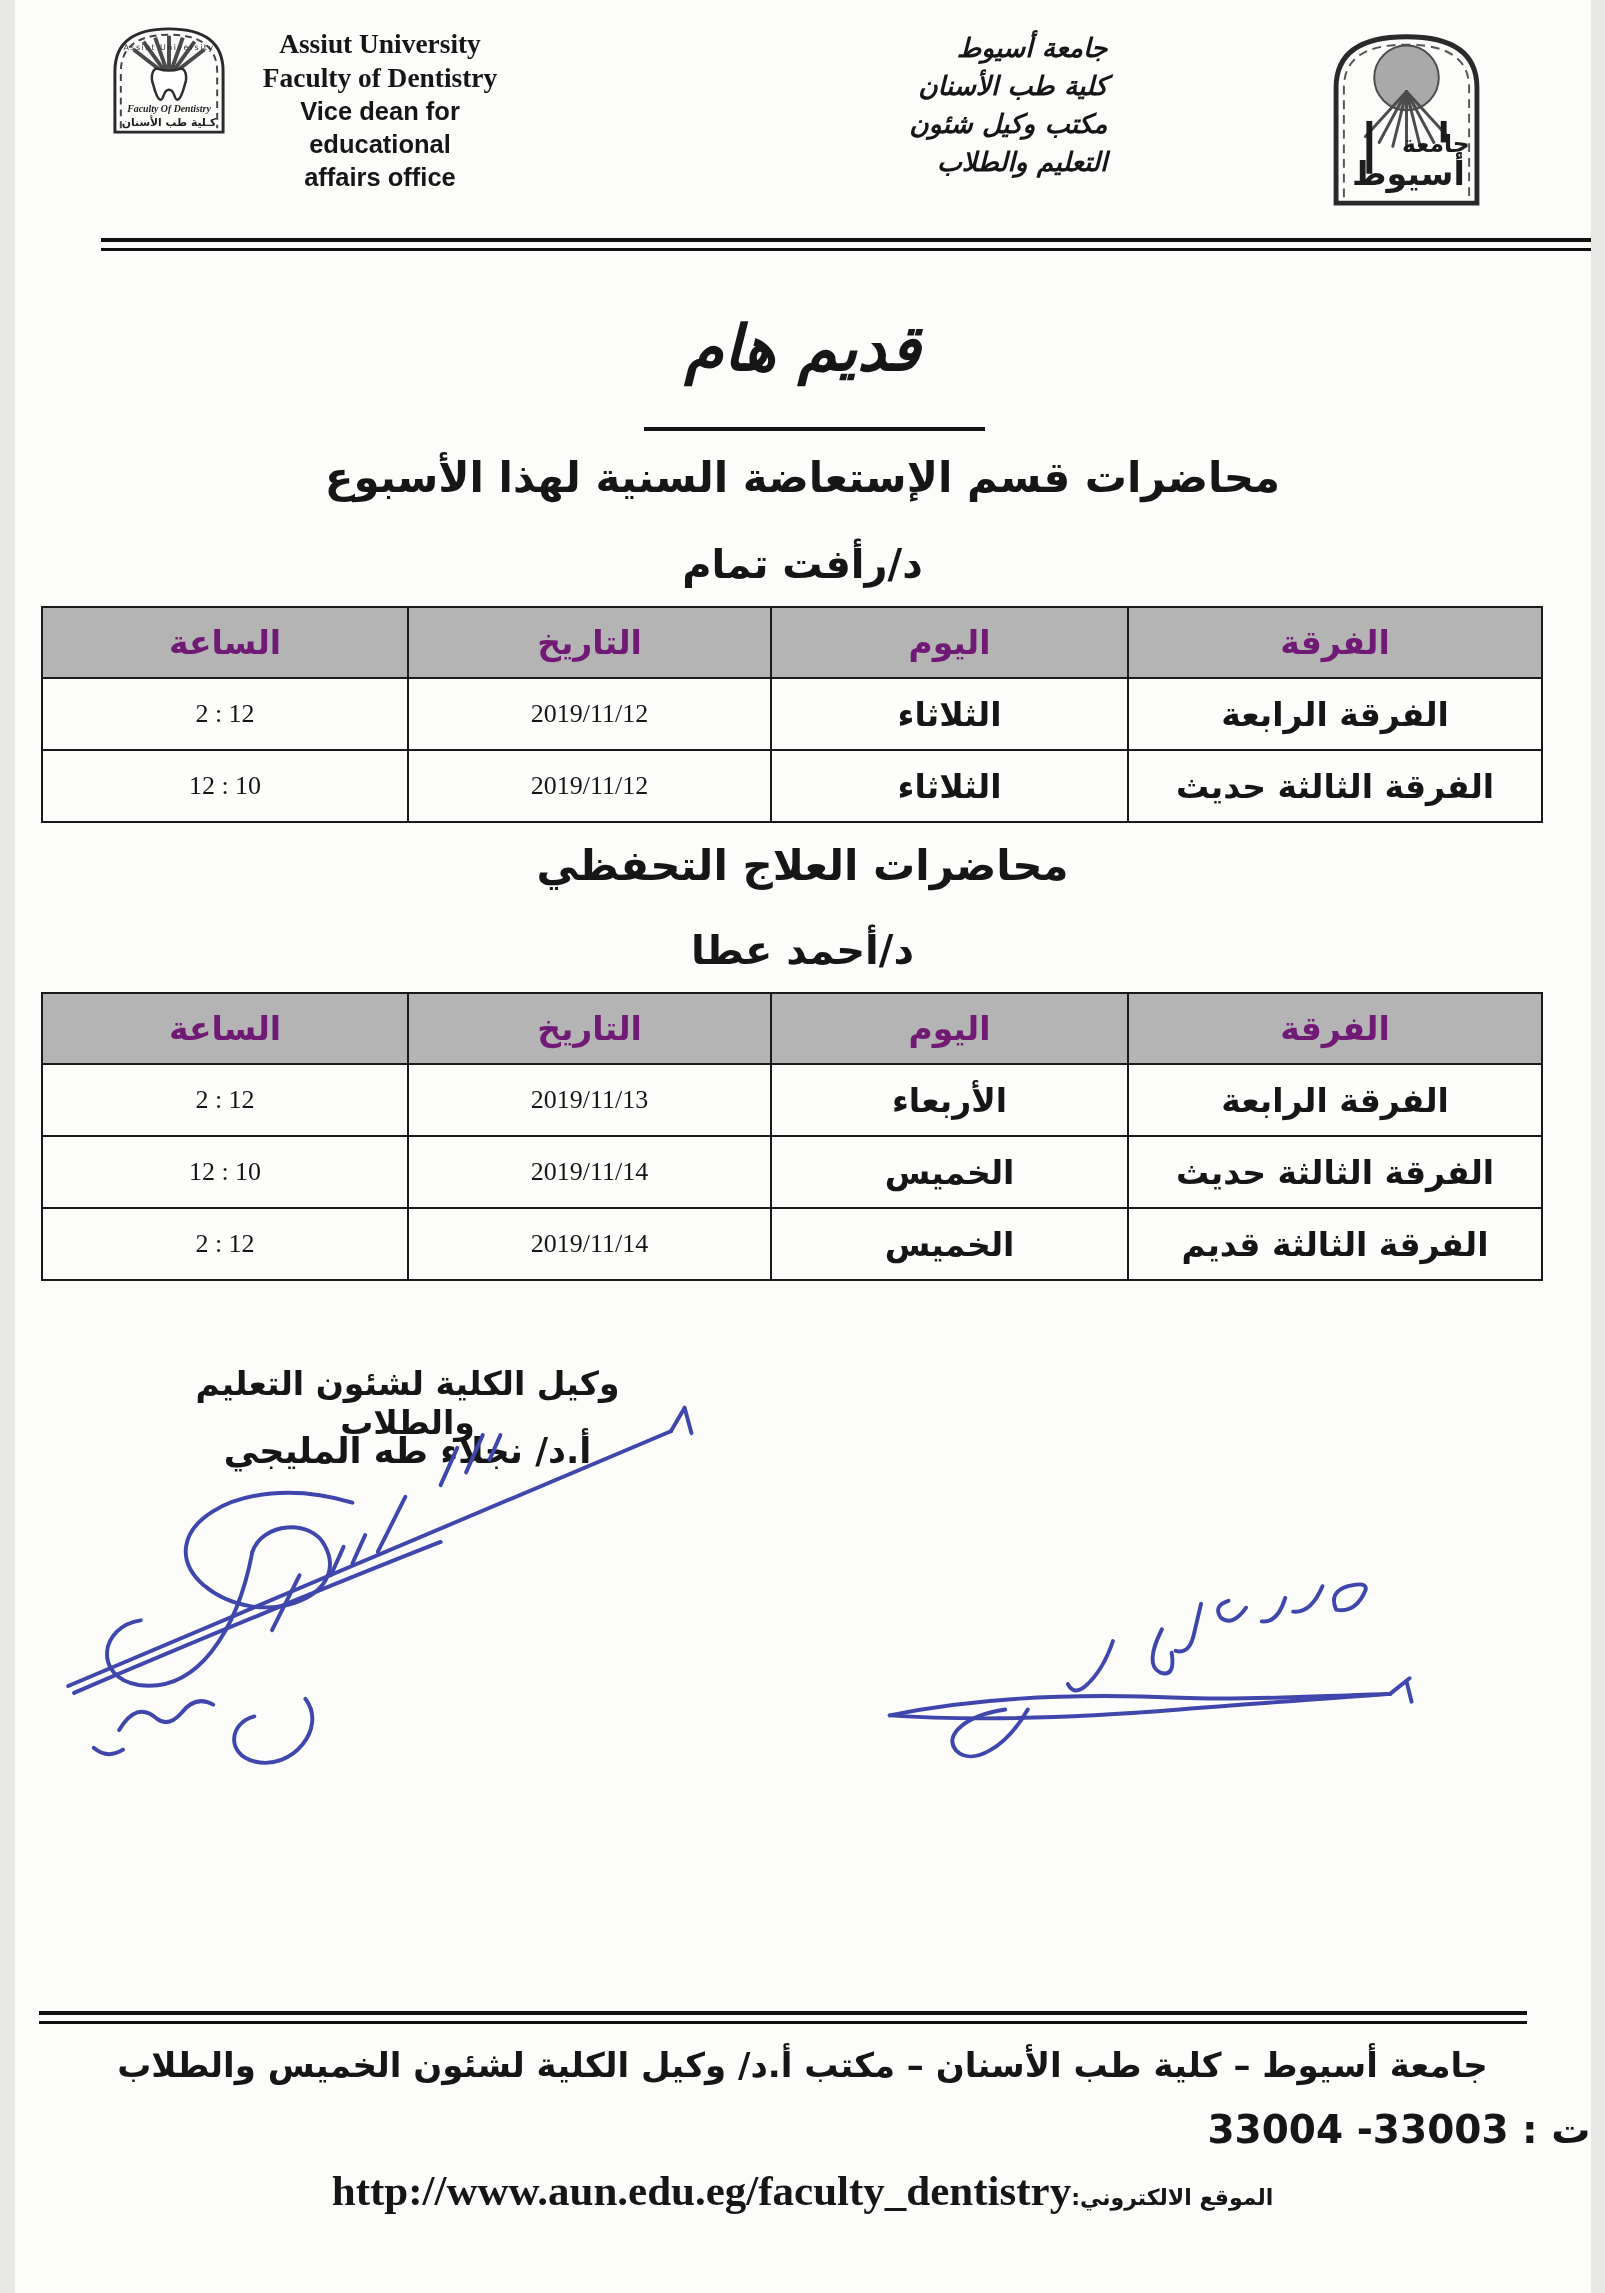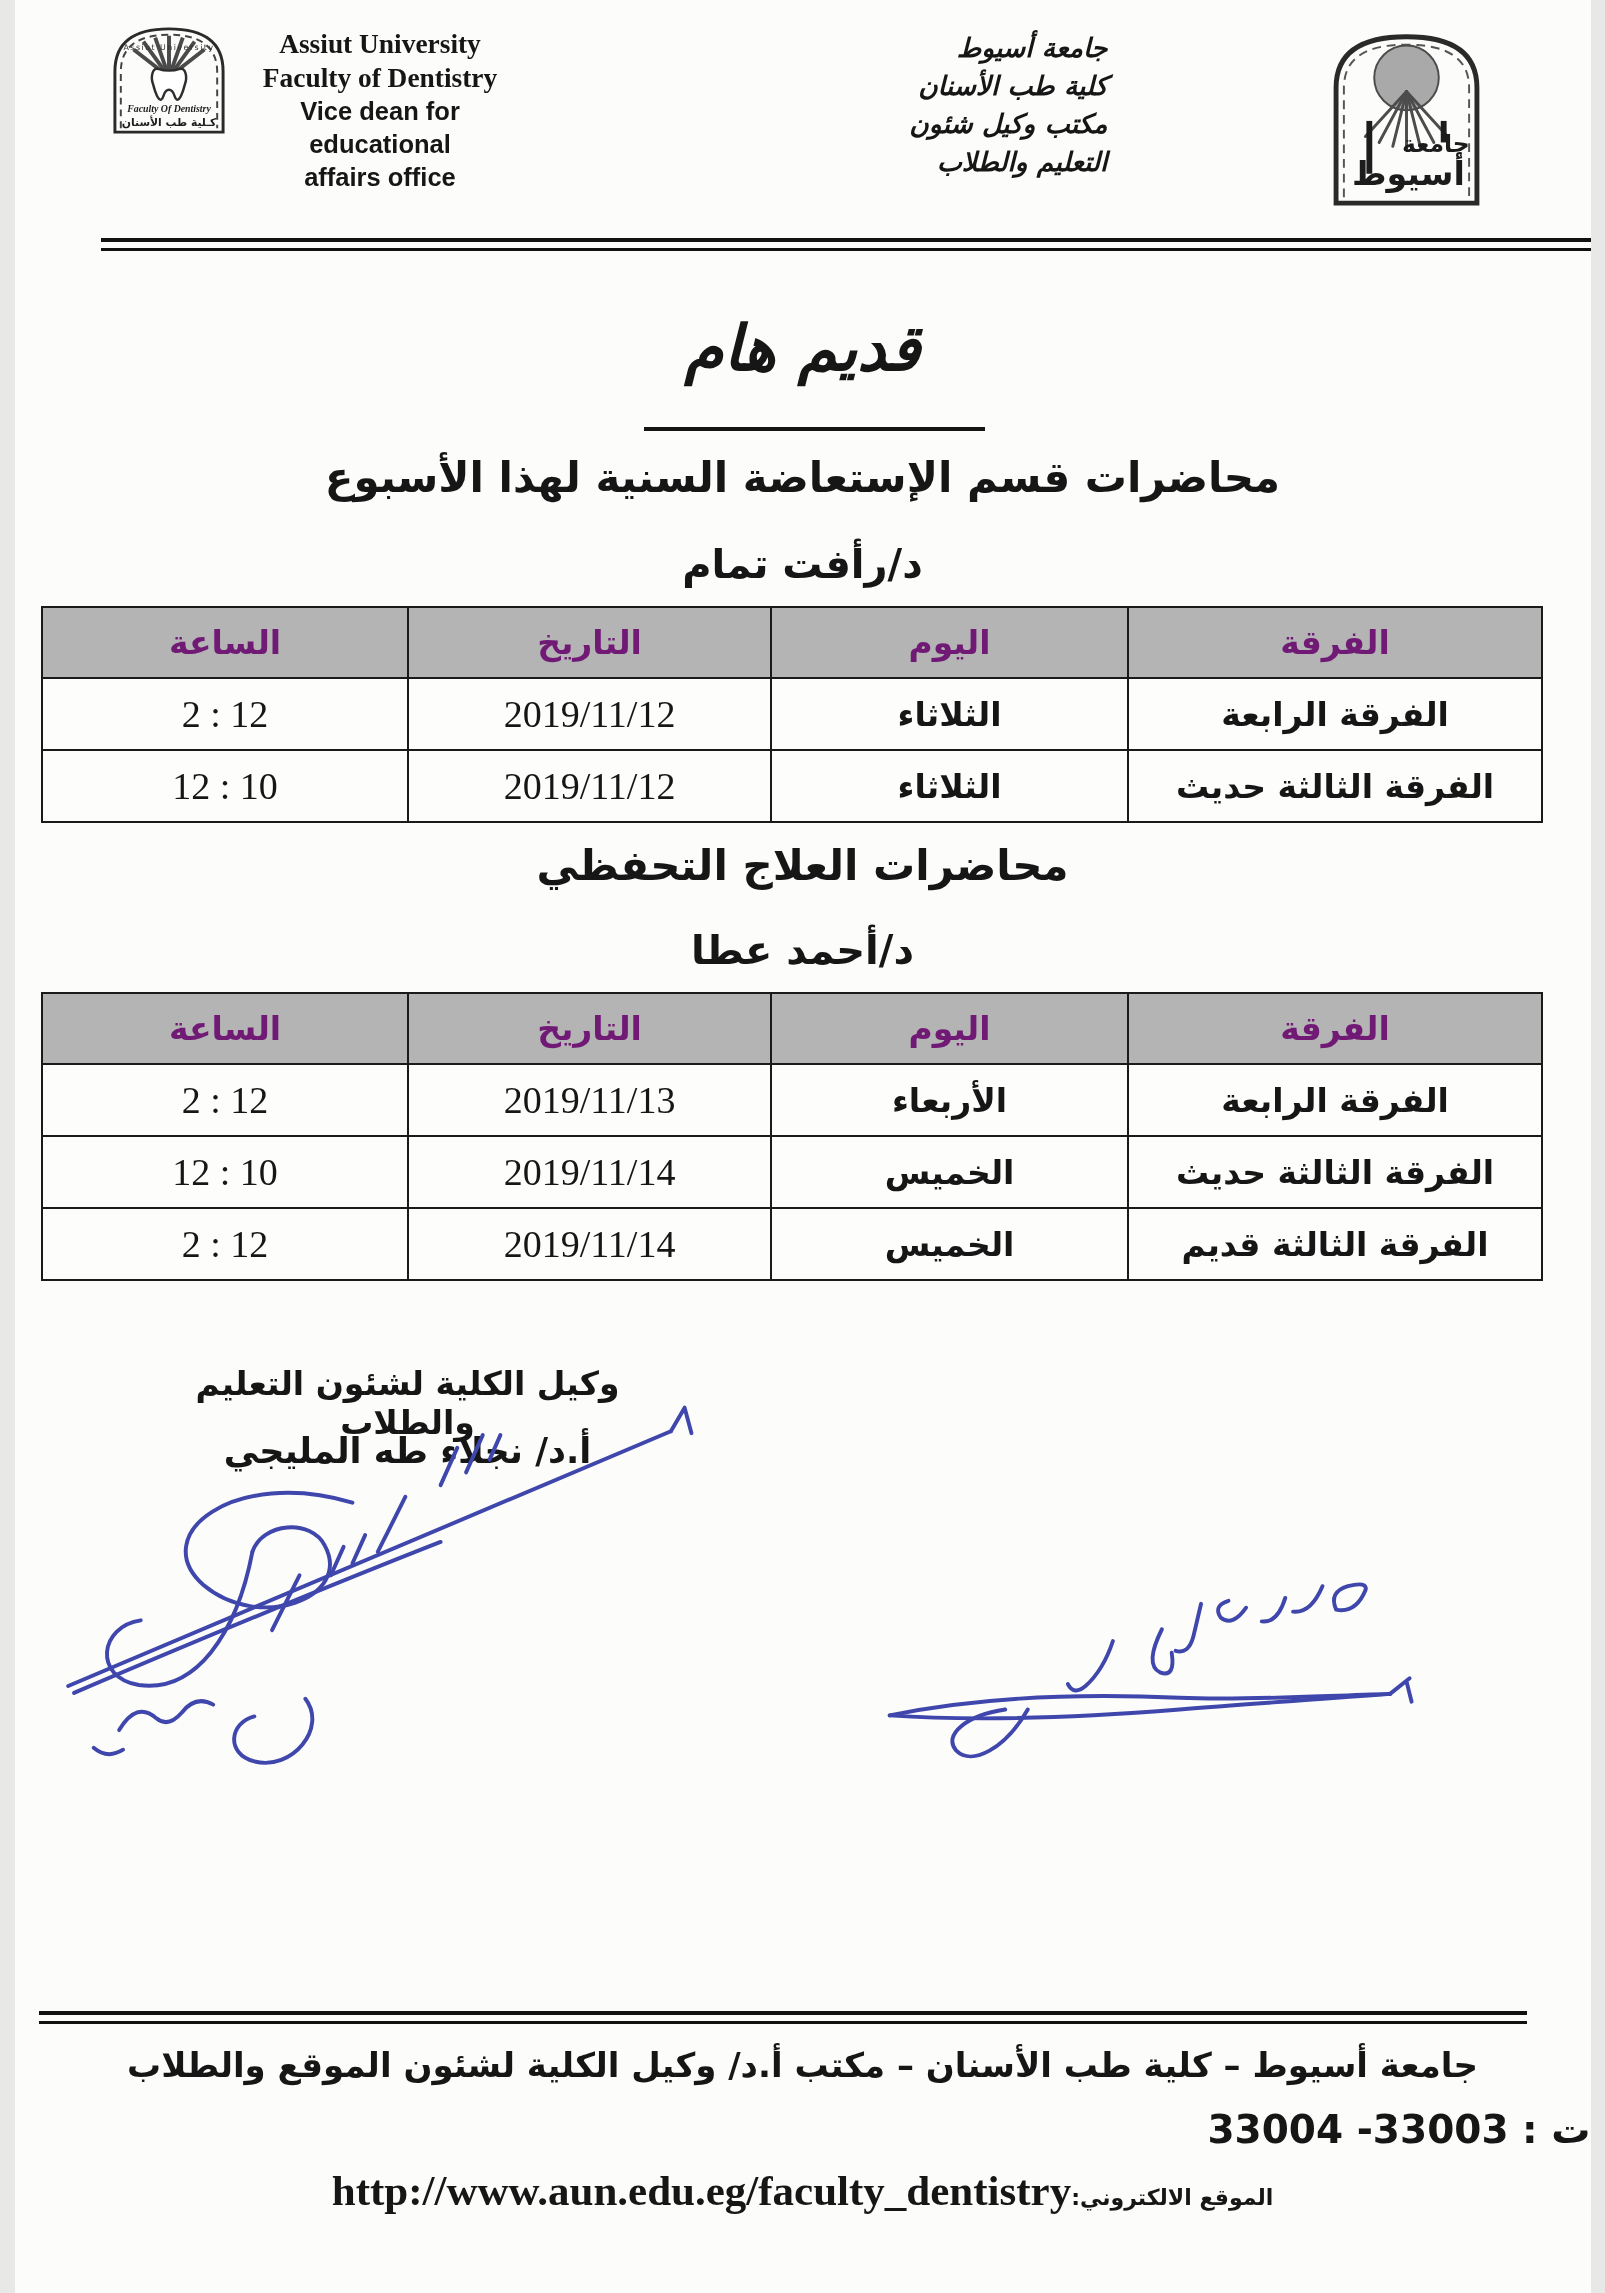--- a/index.html
+++ b/index.html
@@ -28,21 +28,21 @@
   .section-title{left:0;width:100%;text-align:center;direction:rtl;font-size:42px;font-weight:bold;}
   .doctor-line{left:0;width:100%;text-align:center;direction:rtl;font-size:40px;font-weight:bold;}
   
   table.sched{border-collapse:collapse;table-layout:fixed;width:1502px;direction:rtl;border:2.9px solid #1a1a1a;}
   table.sched th{
     background:#b4b4b4;border:2px solid #1a1a1a;height:71px;
     font-size:33px;font-weight:bold;color:#701a75;text-align:center;vertical-align:middle;}
   table.sched td{
     border:2px solid #1a1a1a;height:72px;background:#fdfdfc;
     font-size:33px;font-weight:bold;text-align:center;vertical-align:middle;}
-  table.sched td.num{direction:ltr;font-family:"Liberation Serif",serif;font-weight:normal;font-size:38px;}
+  table.sched td.num{direction:ltr;font-family:"Liberation Serif",serif;font-weight:normal;font-size:26px;}
   
   .sig-title{left:116px;top:1364px;width:554px;text-align:center;direction:rtl;font-size:33px;font-weight:bold;}
   .sig-name{left:116px;top:1431px;width:554px;text-align:center;direction:rtl;font-size:35px;font-weight:bold;}
   
   .footer-line1{left:0;top:2045px;width:100%;text-align:center;direction:rtl;font-size:34px;font-weight:bold;}
   .footer-phone{left:0;top:2107px;width:100%;text-align:right;direction:rtl;font-size:39px;font-weight:bold;}
   .footer-site{left:0;top:2166px;width:100%;text-align:center;direction:rtl;}
   .footer-site .lbl{font-size:22px;font-weight:bold;margin-top:48px;}
   .footer-site .url{font-family:"Liberation Serif",serif;font-weight:bold;font-size:43px;direction:ltr;unicode-bidi:embed;}
   svg{display:block;}
@@ -221,20 +221,20 @@
 
       <path d="M 34 172 C 130 152 240 150 330 154 C 400 157 470 152 545 150"></path>
       <path d="M 34 172 C 120 178 230 174 330 166 C 400 160 470 156 545 150"></path>
       <path d="M 175 166 C 152 206 118 224 102 208 C 88 192 112 172 152 166"></path>
       <path d="M 545 150 l 20 -16 m -3 4 l 5 20"></path>
     </g>
   </svg>
 
   <div class="abs rule-double" style="left:24.5px;top:2011px;width:1488px;"></div>
 
-  <div class="abs footer-line1">جامعة أسيوط – كلية طب الأسنان – مكتب أ.د/ وكيل الكلية لشئون الموقع والطلاب</div>
+  <div class="abs footer-line1">جامعة أسيوط – كلية طب الأسنان – مكتب أ.د/ وكيل الكلية لشئون الخميس والطلاب</div>
   <div class="abs footer-phone">ت : 33003- 33004</div>
   <div class="abs footer-site">
     <span class="lbl">الموقع الالكتروني:</span><span class="url">http://www.aun.edu.eg/faculty_dentistry</span>
   </div>
 
 </div>
 
 
 </body></html>

